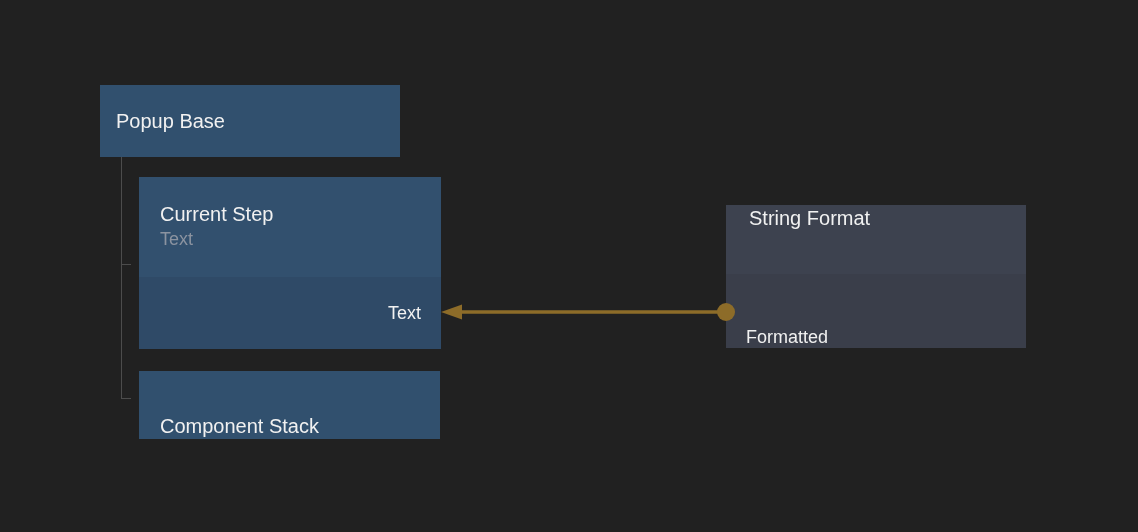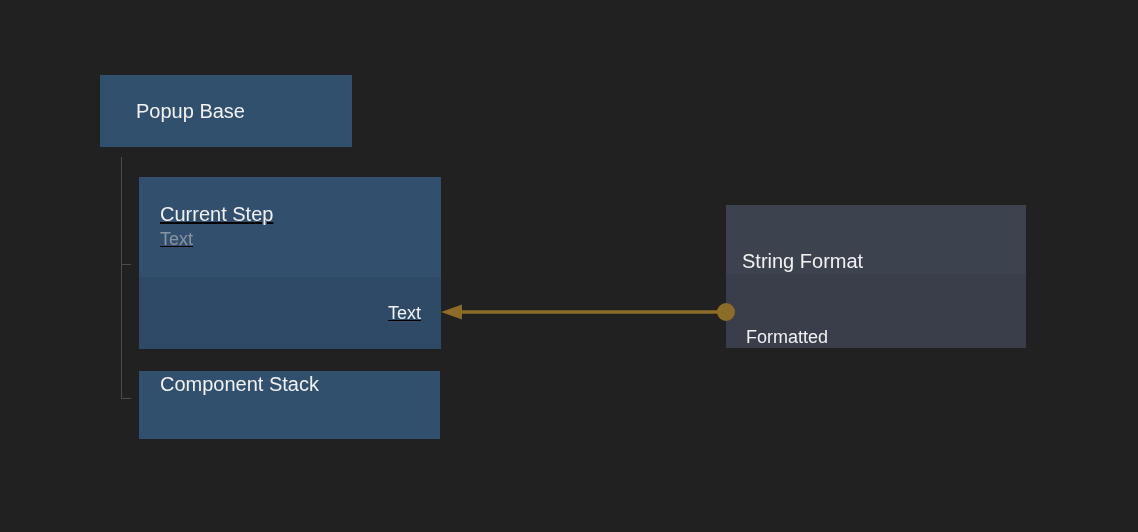--- a/index.html
+++ b/index.html
@@ -26,27 +26,27 @@
     white-space: nowrap;
   }
   .node-subtitle {
     color: #8b93a0;
     font-size: 18px;
     line-height: 24px;
     white-space: nowrap;
   }
   
   .node-popup-base {
-    left: 100px; top: 75px; width: 252px; height: 72px;
+    left: 100px; top: 85px; width: 300px; height: 72px;
     background: #31506e;
     display: flex; align-items: center;
-    padding-left: 36px;
+    padding-left: 16px;
   }
   .node-current-step {
-    left: 139px; top: 177px; width: 302px; height: 172px; text-decoration: underline;
+    left: 139px; top: 177px; width: 302px; height: 172px;
   }
   .node-current-step .node-header {
     height: 100px;
     background: #32506e;
     box-sizing: border-box;
     padding: 24px 0 0 21px;
   }
   .node-current-step .node-port-row {
     height: 72px;
     background: #2f4a67;
@@ -55,33 +55,33 @@
     padding-right: 20px;
   }
   .port-label {
     color: #f1f1f1;
     font-size: 18px;
     white-space: nowrap;
   }
   .node-component-stack {
     left: 139px; top: 371px; width: 301px; height: 68px;
     background: #31506e;
-    display: flex; align-items: flex-start;
+    display: flex; align-items: flex-end;
     padding-left: 21px;
   }
   
   .node-string-format {
     left: 726px; top: 205px; width: 300px; height: 143px;
   }
   .node-string-format .node-header {
     height: 69px;
     background: #3d424f;
-    display: flex; align-items: flex-end;
+    display: flex; align-items: flex-start;
     box-sizing: border-box;
-    padding-left: 16px;
+    padding-left: 23px;
   }
   .node-string-format .node-port-row {
     height: 74px;
     background: #3a3e4a;
     display: flex; align-items: flex-end;
     box-sizing: border-box;
     padding-left: 20px;
   }
   
   .tree-line {

